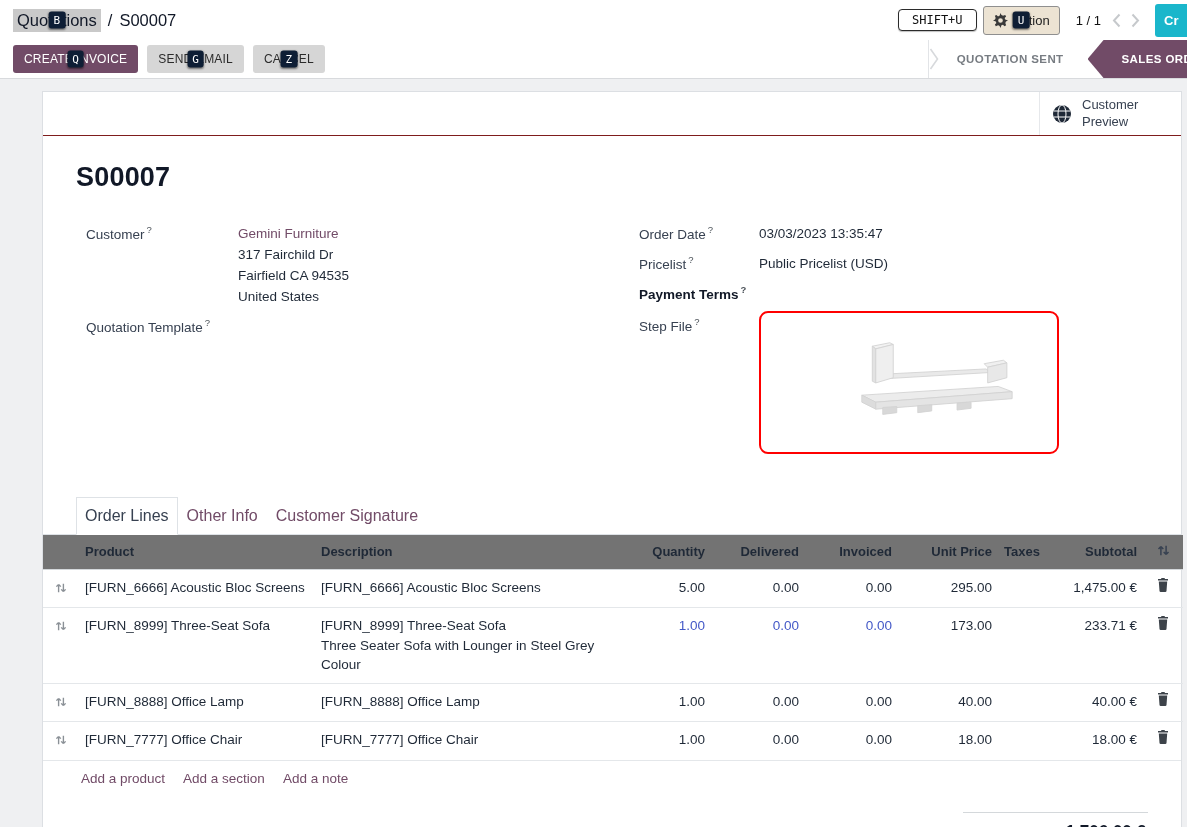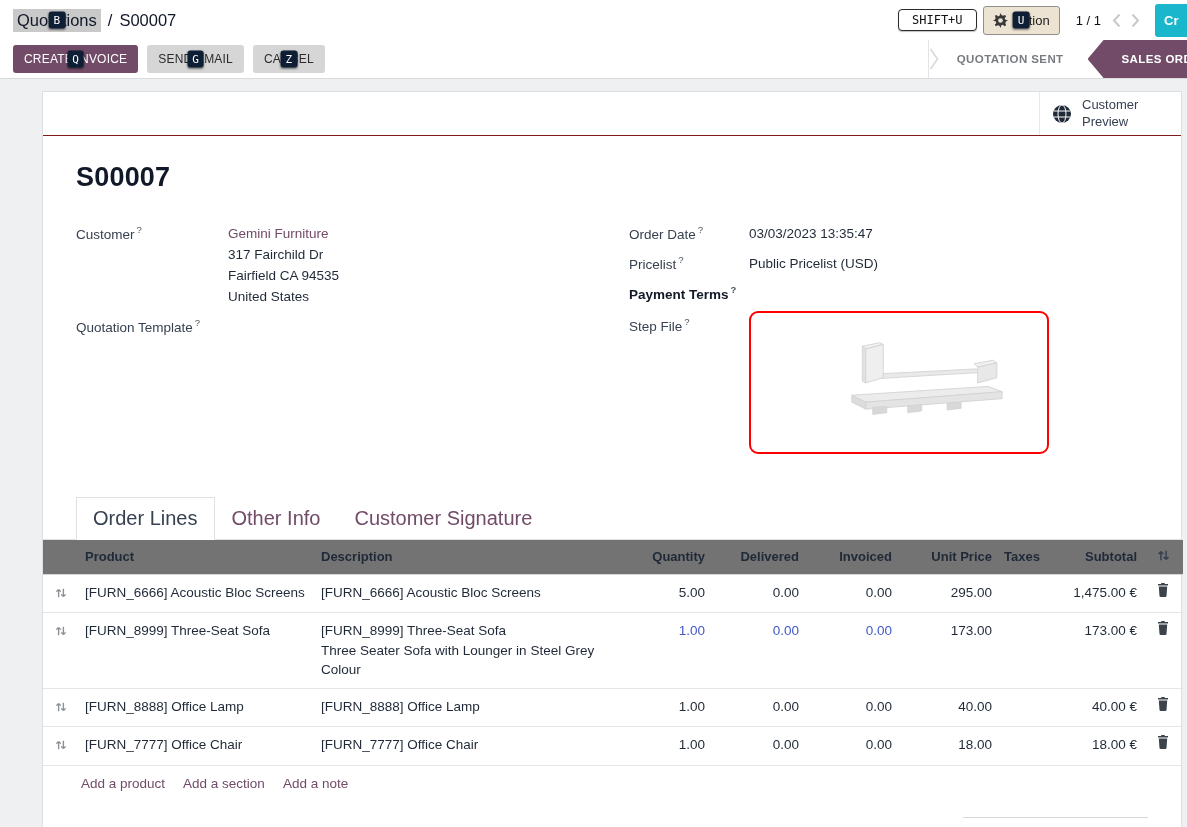--- a/index.html
+++ b/index.html
@@ -41,32 +41,32 @@
   .preview-btn { width:142px; border-left:1px solid #e6e8eb; display:flex; align-items:center; gap:10px; padding:0 12px;
                  cursor:pointer; font-size:13px; color:#374151; line-height:1.25; }
   .preview-label { width:70px; }
   .sheet-pad { padding:0 33px; }
   h1.title { font-size:27px; font-weight:600; color:#111827; margin:26px 0 30px; letter-spacing:.2px; }
 
   .fields { display:flex; }
   .col-left { flex:0 0 553px; }
   .col-right { flex:1; }
   .frow { display:flex; margin-bottom:9px; }
-  .flabel { width:152px; font-size:13.5px; color:#374151; padding-top:1px; flex-shrink:0; }
+  .flabel { width:152px; font-size:13.5px; color:#374151; padding-top:1px; flex-shrink:0;margin-left:10px; }
   .col-right .flabel { width:120px; }
   .fvalue { font-size:13.5px; color:#1f2937; line-height:21px; }
   .link { color:#714B67; cursor:pointer; }
   sup.help { font-size:9.5px; color:#495057; margin-left:2px; }
   .flabel.strong { font-weight:bold; color:#111827; }
   .stepfile-box { width:300px; height:143px; border:2px solid #ff0000; border-radius:9px; background:#fff;
                   display:flex; align-items:center; justify-content:center; margin-top:-4px; cursor:pointer; }
 
   
   .tabs { display:flex; margin-top:34px; border-bottom:1px solid #dee2e6; padding-left:33px; }
-  .tab { font-size:20px; padding:9px 16px; color:#714B67; cursor:pointer; border:1px solid transparent; margin-bottom:-1px; }
+  .tab { font-size:16px; padding:9px 8px; color:#714B67; cursor:pointer; border:1px solid transparent; margin-bottom:-1px; }
   .tab.active { color:#374151; background:#fff; border-color:#dee2e6 #dee2e6 #fff; }
 
   
   table.olines { width:100%; border-collapse:collapse; table-layout:fixed; font-size:13.5px; color:#1f2937; }
   .olines th { background:#737373; font-weight:bold; font-size:13px; color:#1f2937; padding:9px 6px; text-align:left; border-bottom:1px solid #d4d8db; }
   .olines th.num, .olines td.num { text-align:right; }
   .olines td { padding:8px 6px; border-top:1px solid #e4e7ea; vertical-align:top; line-height:1.45; }
   .olines tbody tr:first-child td { border-top:none; }
   .olines td.handle, .olines th.handle { text-align:center; padding-top:10px; }
   .olines td.trash-cell { text-align:center; cursor:pointer; }
@@ -319,21 +319,21 @@
                 </svg>
             </td>
             <td>[FURN_8999] Three-Seat Sofa</td>
             <td class="desc">[FURN_8999] Three-Seat Sofa
 Three Seater Sofa with Lounger in Steel Grey Colour</td>
             <td class="num accent">1.00</td>
             <td class="num accent">0.00</td>
             <td class="num accent">0.00</td>
             <td class="num">173.00</td>
             <td></td>
-            <td class="num">173.00 €</td>
+            <td class="num">233.71 €</td>
             <td class="trash-cell">
               <svg width="12" height="14" viewBox="0 0 12 14">
                   <path fill="#3d434a" d="M4.5 0h3l.5 1H11v1.6H1V1h3zM1.8 3.6h8.4L9.5 13a1.2 1.2 0 0 1-1.2 1H3.7a1.2 1.2 0 0 1-1.2-1z"></path>
                 </svg>
             </td>
           </tr>
           <tr>
             <td class="handle">
               <svg width="12" height="12" viewBox="0 0 14 14">
                   <g stroke="#8a9096" stroke-width="1.6" fill="none">

